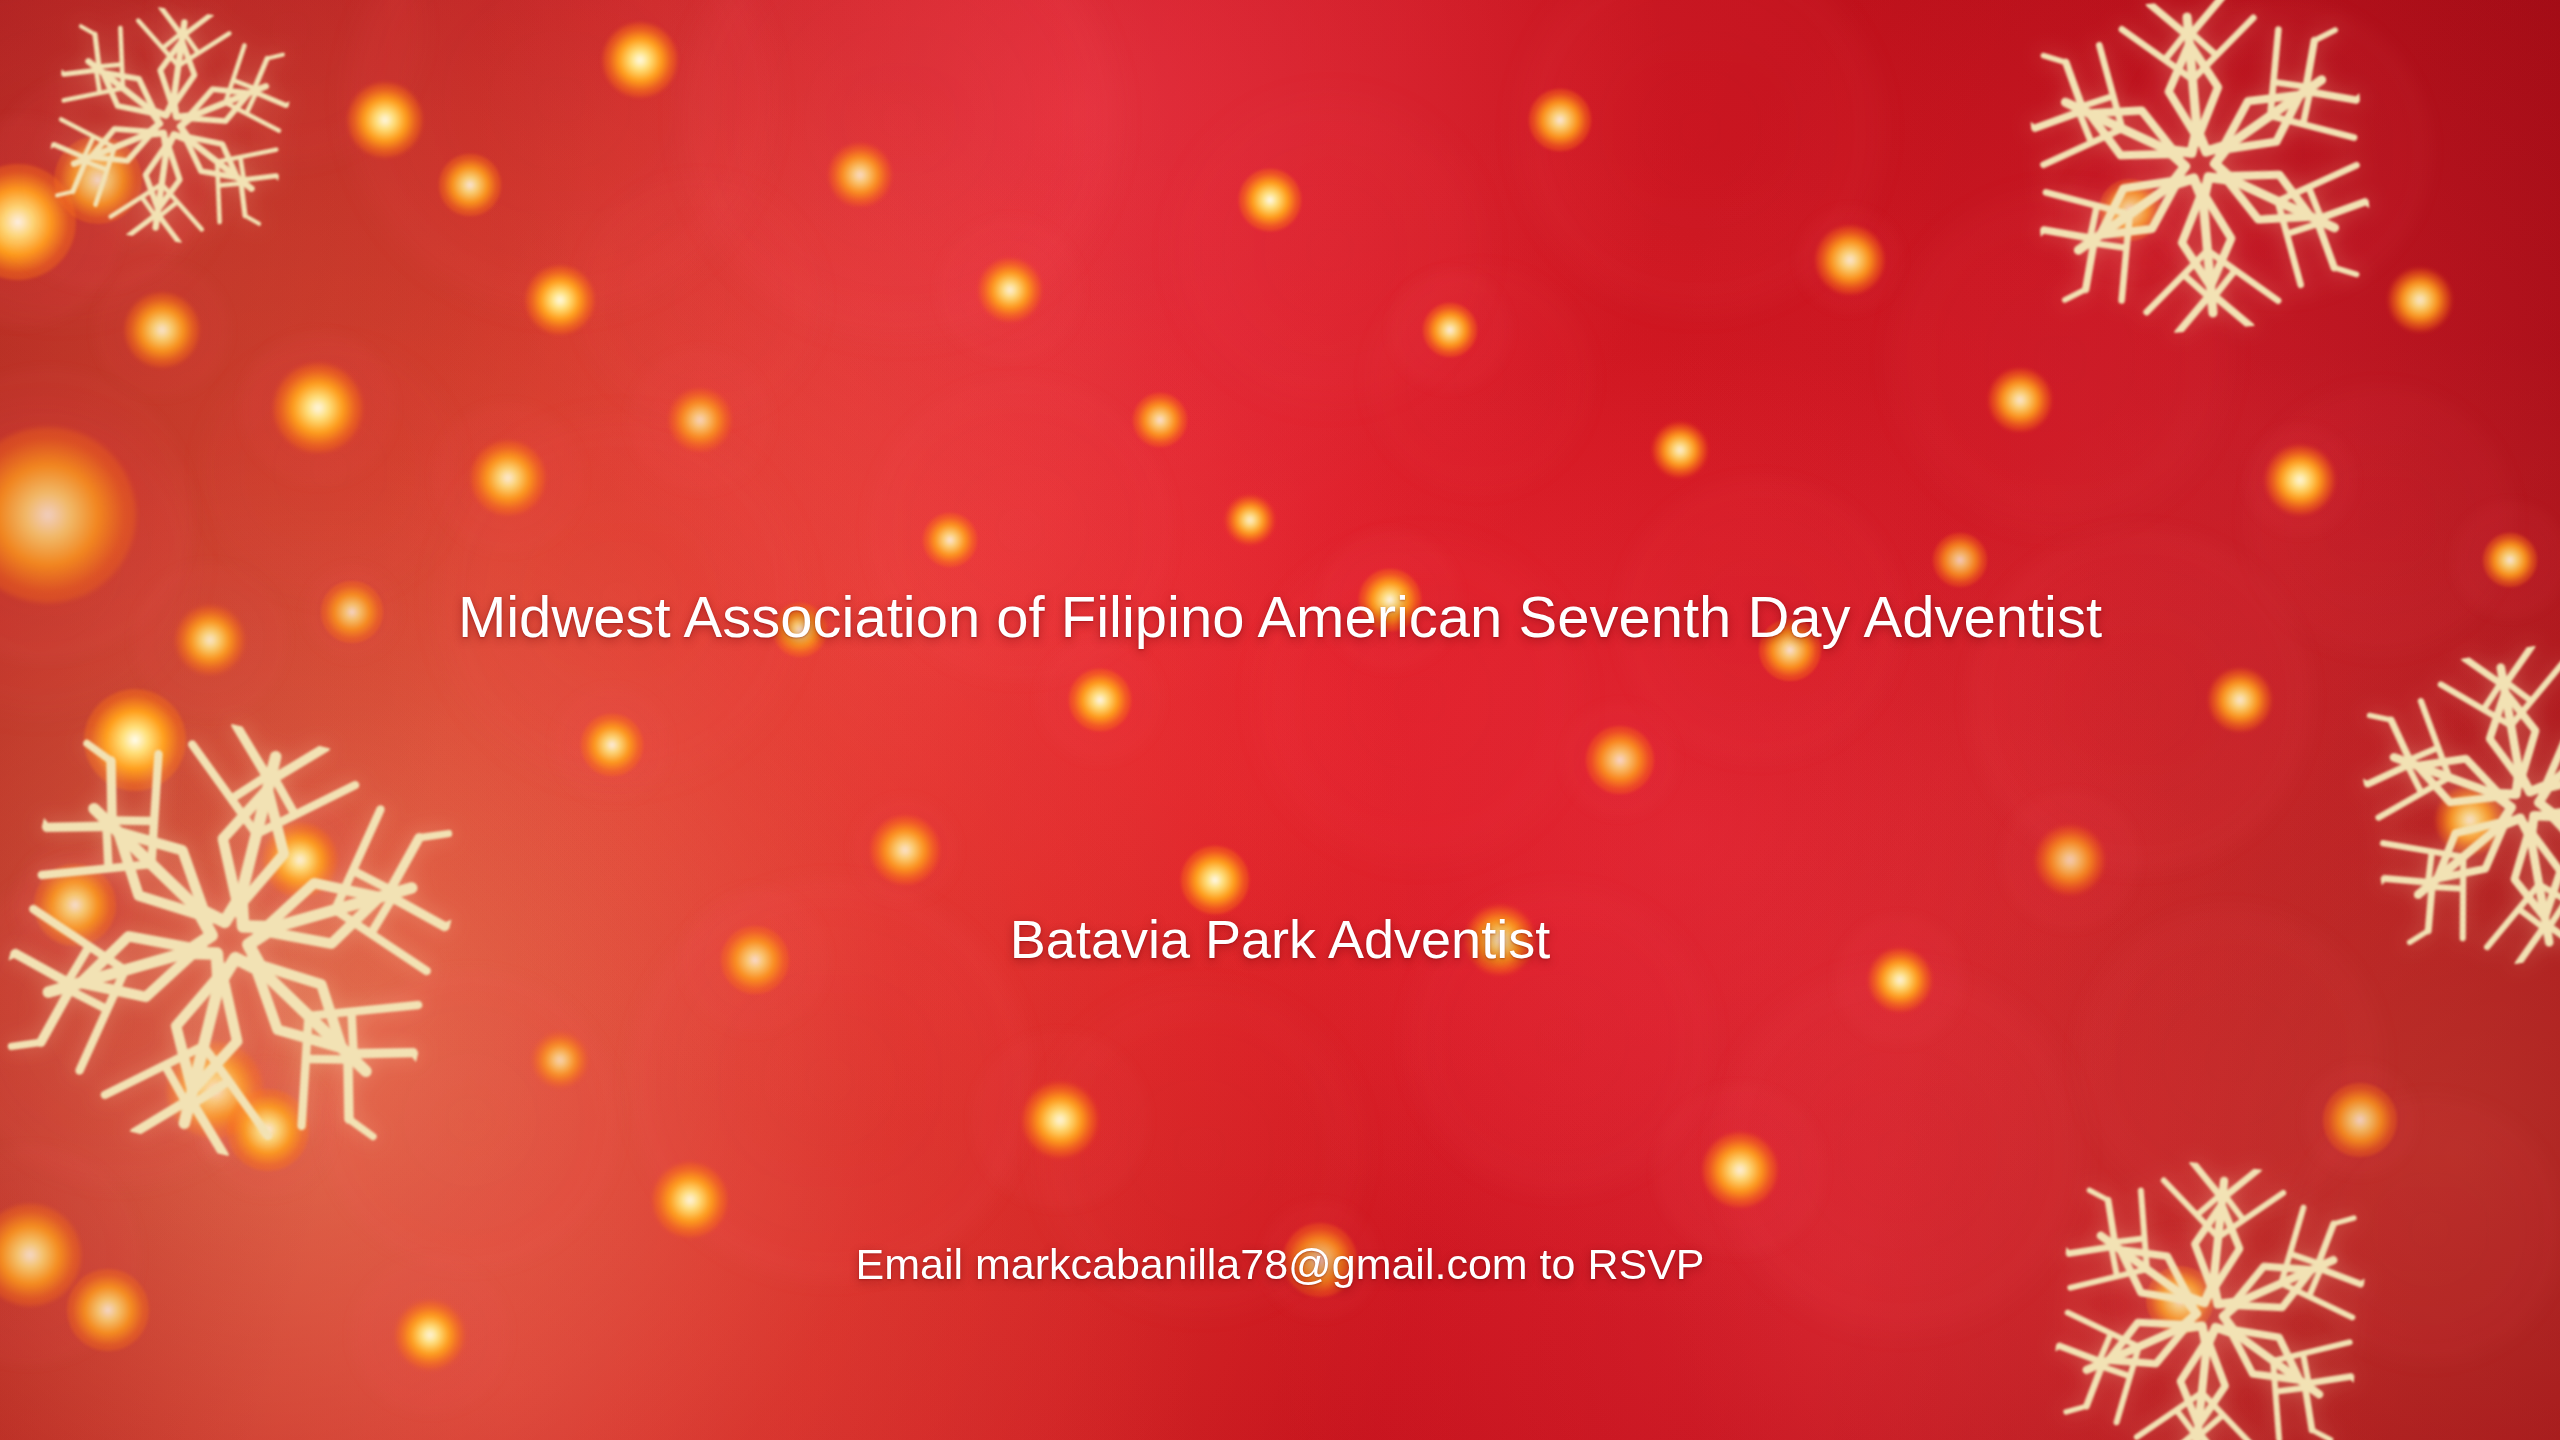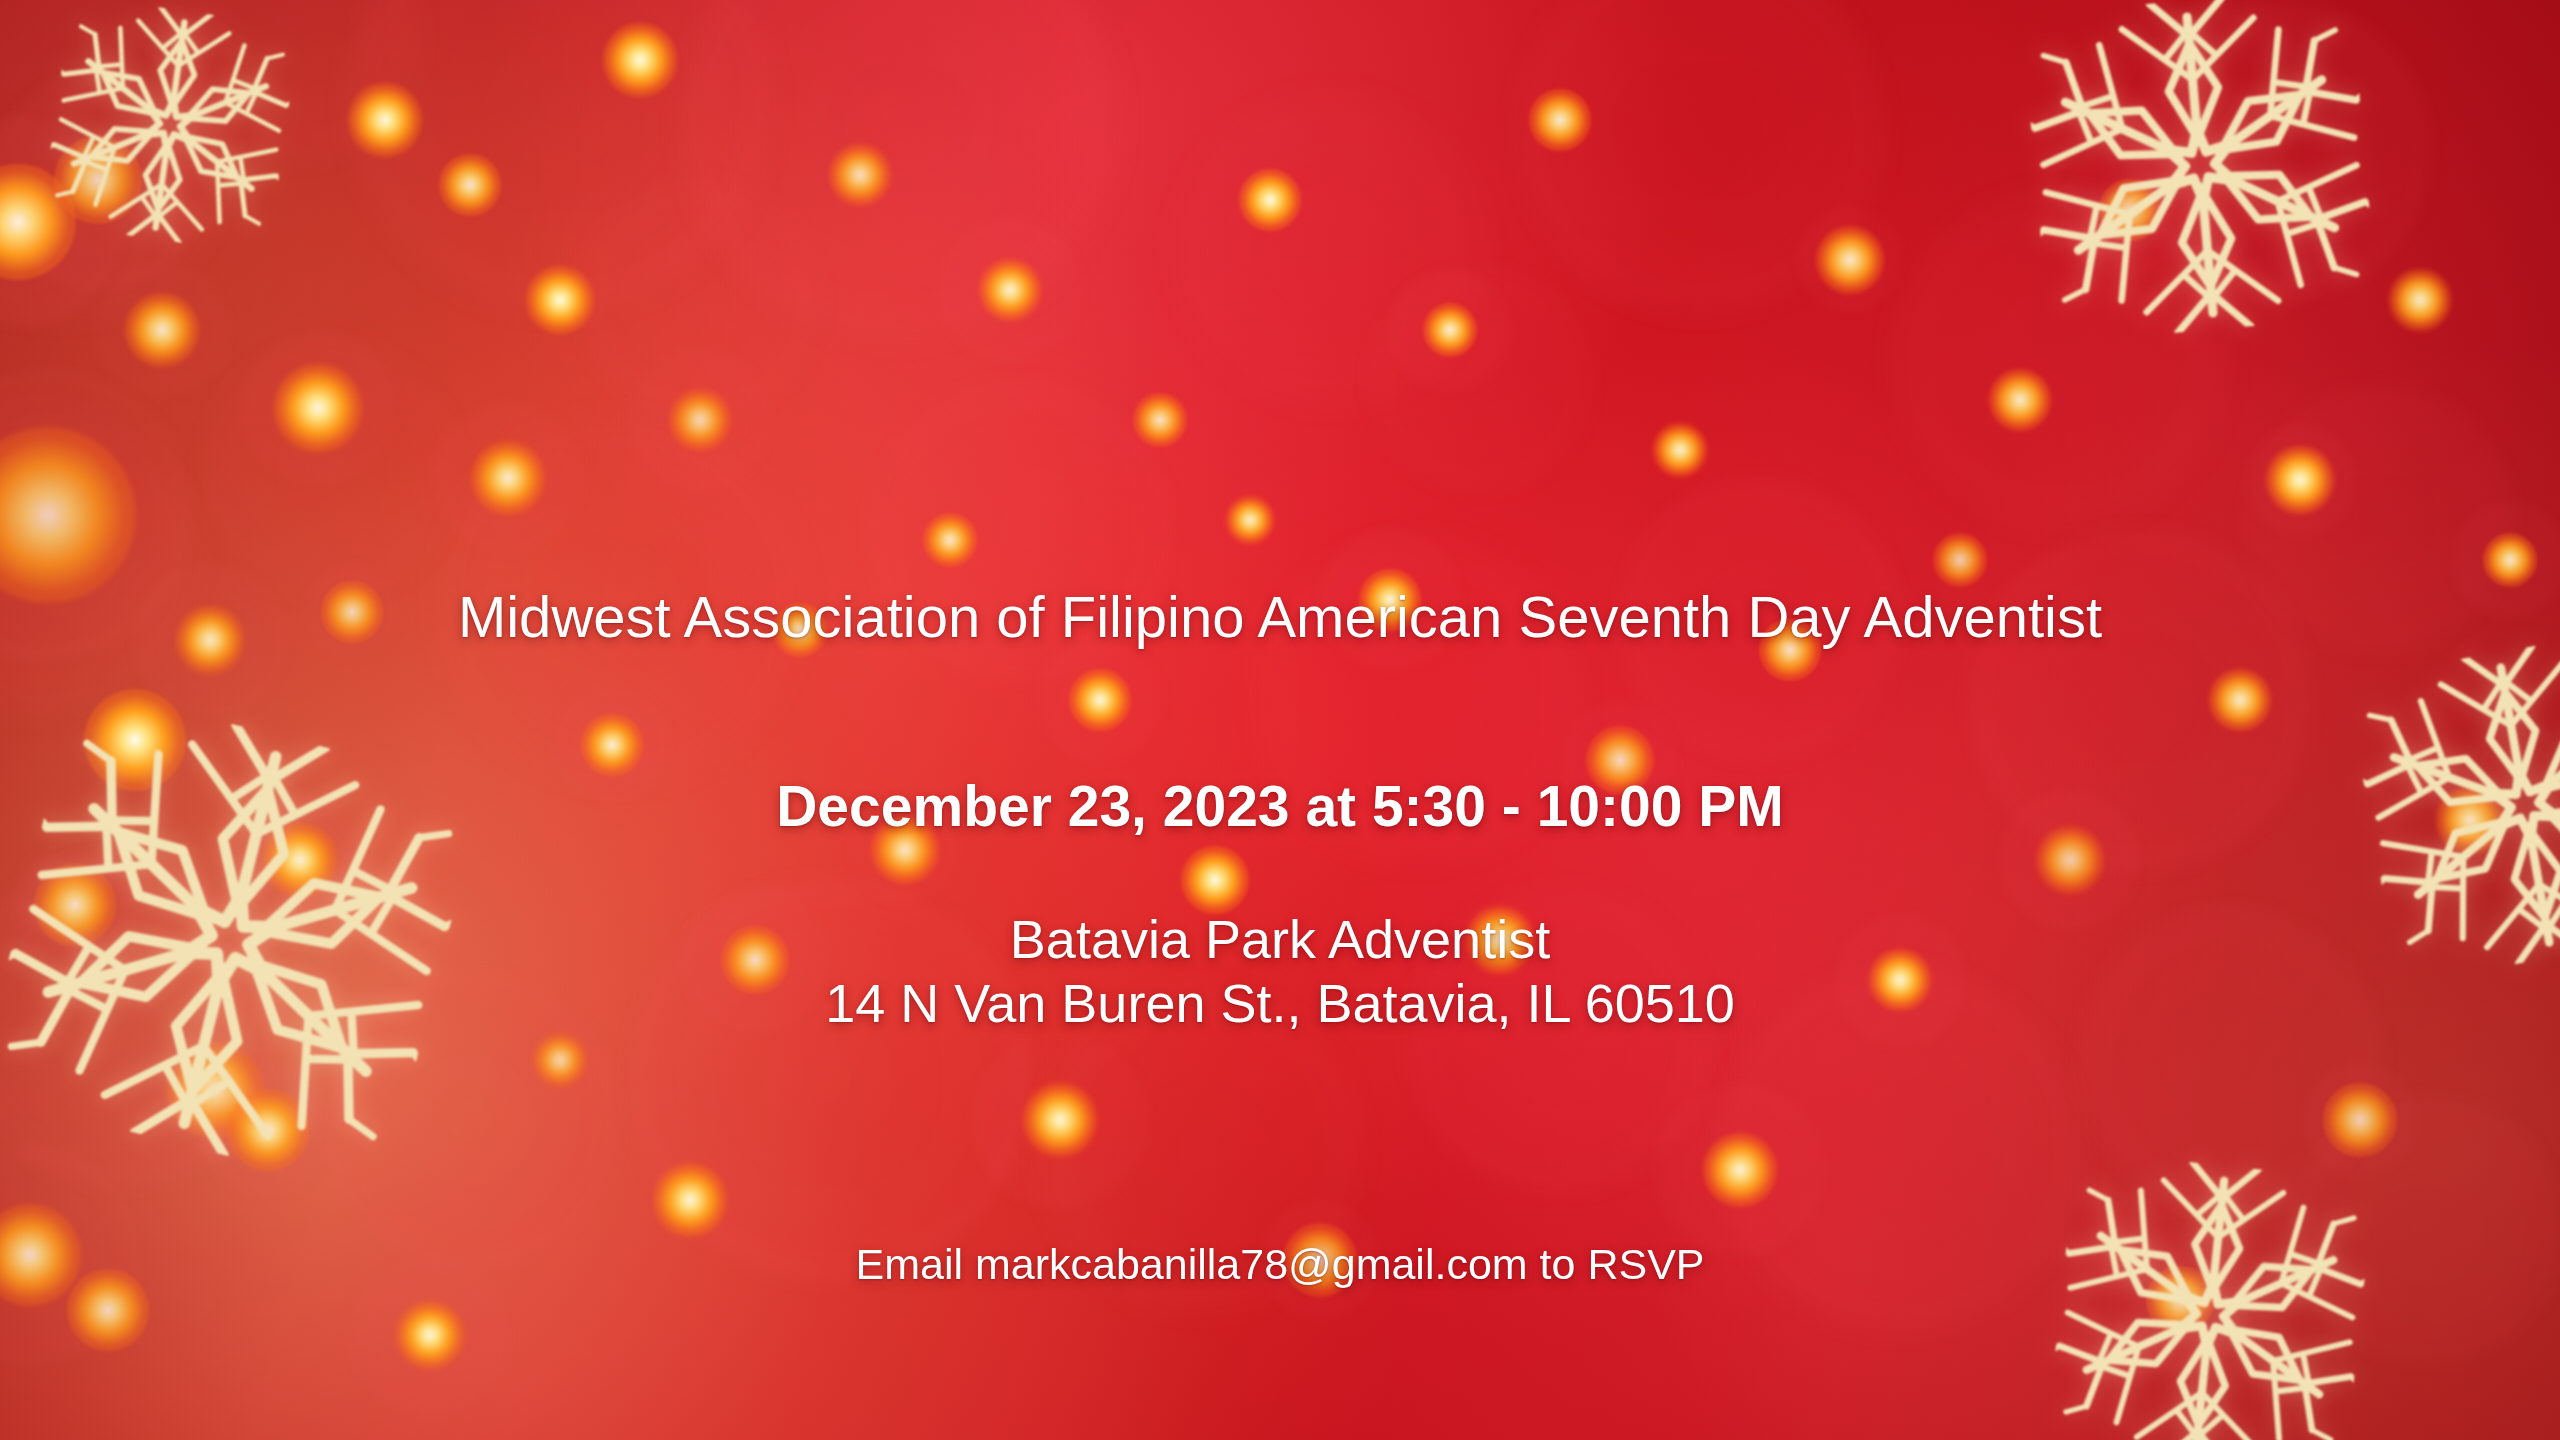--- a/index.html
+++ b/index.html
@@ -815,23 +815,21 @@
     </g>
   </svg>
       </div>
     </div>
 
   <div id="content">
 
 
     <div class="subtitle">Midwest Association of Filipino American Seventh Day Adventist</div>
 
-    <div class="datetime">December 23, 2023 at 5:30 - 10:00 PM</div>
 
     <div class="venue">
       <div>Batavia Park Adventist</div>
-      <div>14 N Van Buren St., Batavia, IL 60510</div>
     </div>
 
     <div class="rsvp">Email markcabanilla78@gmail.com to RSVP</div>
 
   </div>
 </div>
 
 </body></html>

